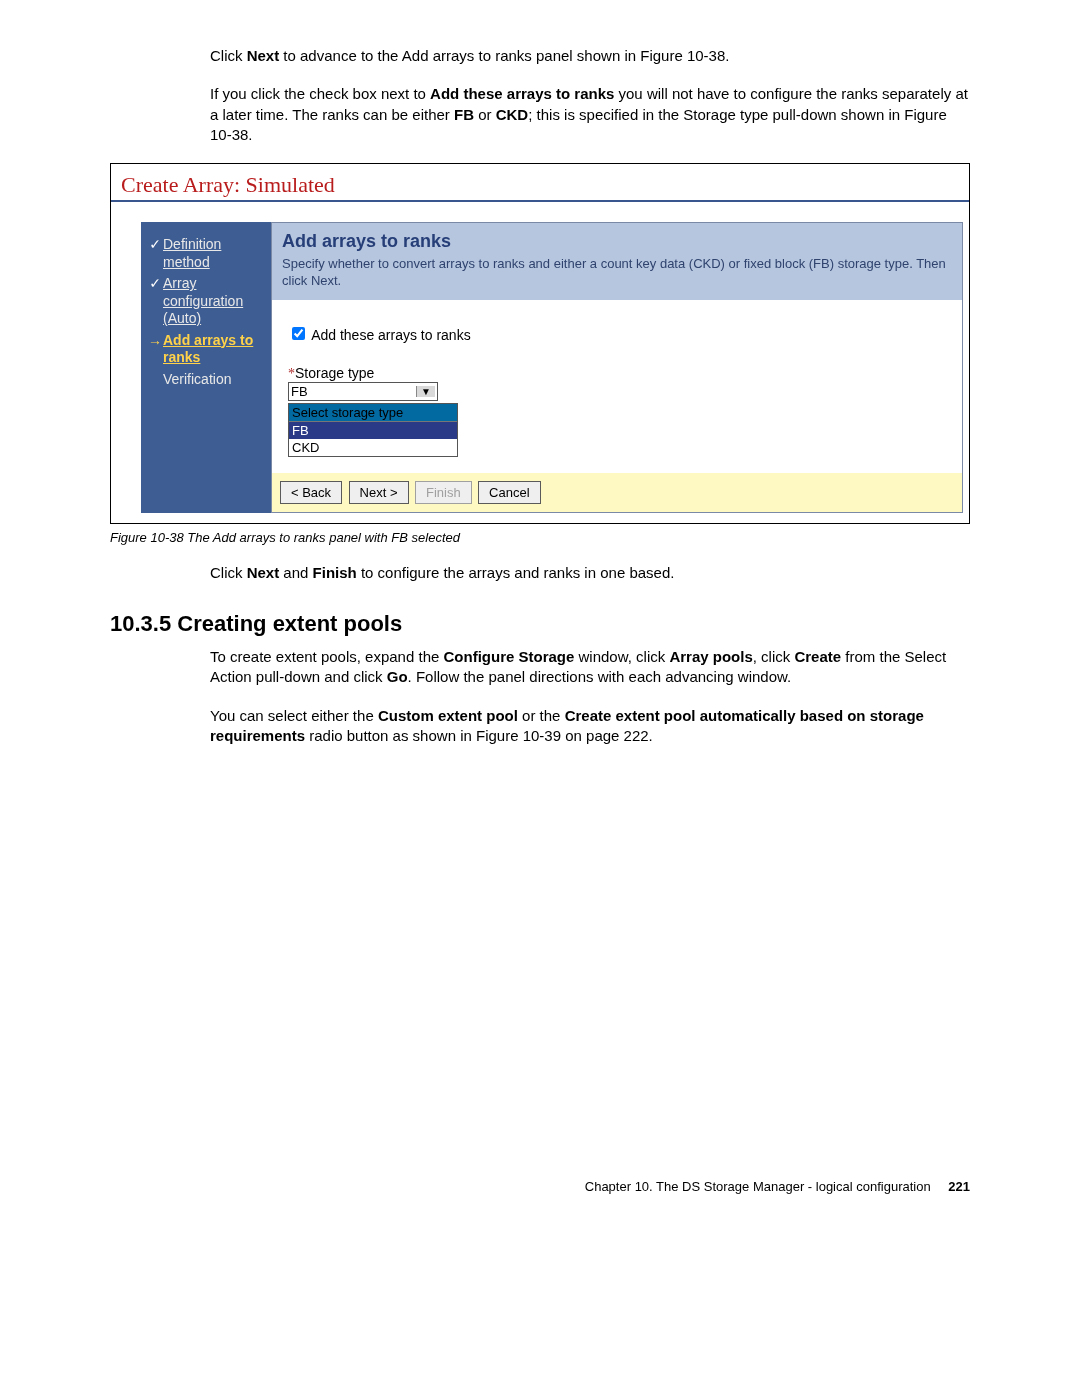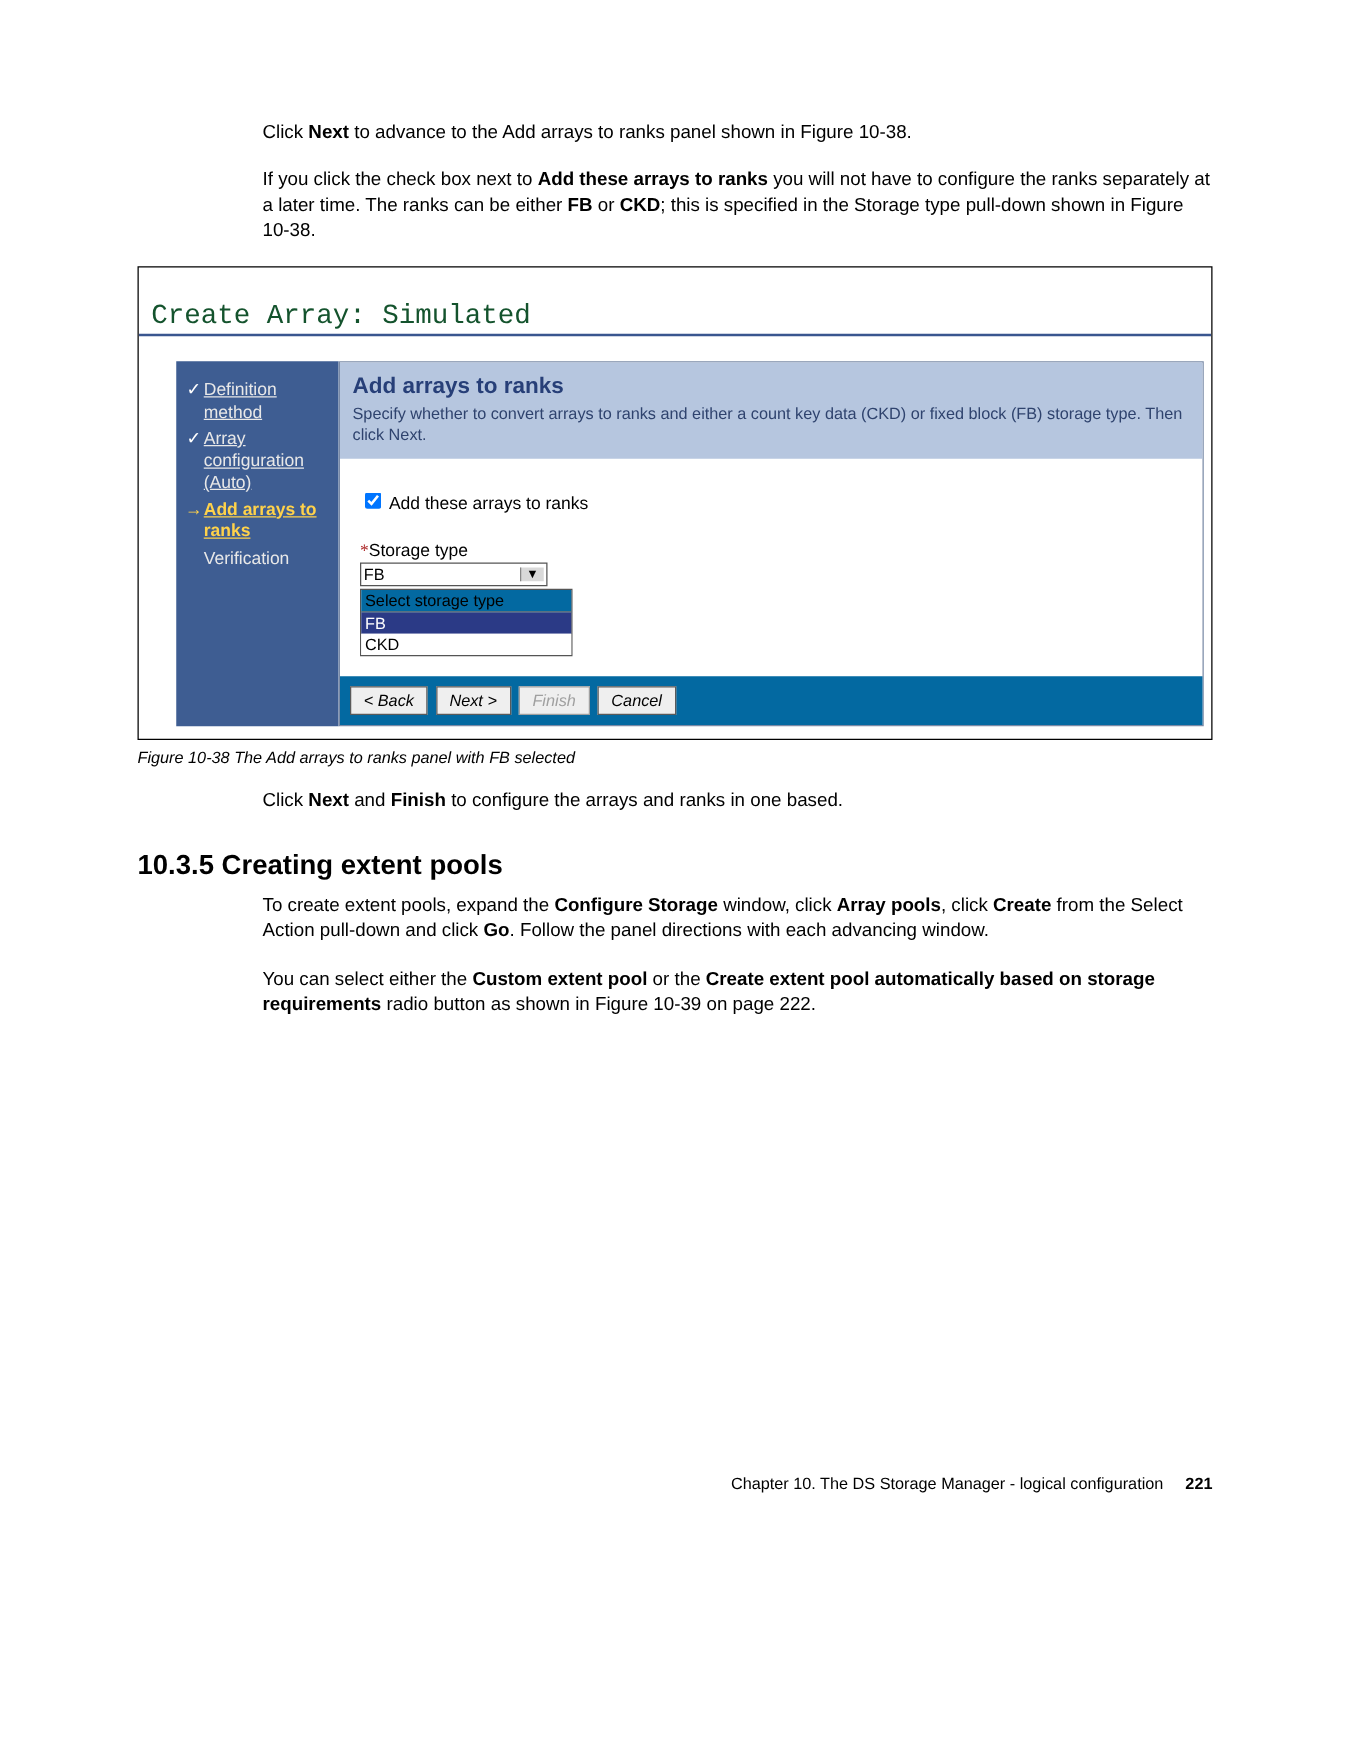--- a/index.html
+++ b/index.html
@@ -6,45 +6,44 @@
   body {
     margin: 0;
     background: #fff;
     font-family: Arial, Helvetica, sans-serif;
     color: #000;
   }
   .page {
     width: 1080px;
     height: 1246px;
     margin: 0 auto;
-    padding: 96px 110px 50px 110px;
+    padding: 46px 110px 50px 110px;
     position: relative;
   }
   .body-p {
     font-size: 15px;
     line-height: 1.35;
     margin: 0 0 18px 0;
     padding-left: 100px;
   }
   .body-p b { font-weight: bold; }
 
   .figure {
     border: 1px solid #000;
     margin-top: 8px;
     margin-bottom: 4px;
     width: 100%;
     overflow: hidden;
   }
   .fig-title {
-    color: #14532d;
-    font-family: Liberation Mono, monospace;
+    color: #b91c1c;
+    font-family: Liberation Serif, serif;
     font-size: 22px;
     padding: 8px 10px 2px 10px;
     border-bottom: 2px solid #3a568f;
-    margin-top: 18px;
   }
   .wizard {
     display: flex;
     padding: 20px 6px 10px 30px;
   }
   .sidebar {
     width: 130px;
     background: #3e5d92;
     color: #fff;
     font-family: Verdana, Arial, sans-serif;
@@ -132,23 +131,22 @@
   .listbox .lb-opt {
     font-size: 13px;
     padding: 1px 3px;
     background: #fff;
   }
   .listbox .lb-selected {
     background: #2b3a86;
     color: #fff;
   }
   .panel-foot {
-    background: #0369a1;
+    background: #fef9c3;
     padding: 8px;
-    font-style: italic;
   }
   .btn {
     display: inline-block;
     border: 1px solid #5a5a5a;
     background: #efefef;
     font-size: 13px;
     padding: 3px 10px;
     margin-right: 2px;
   }
   .btn-disabled {

